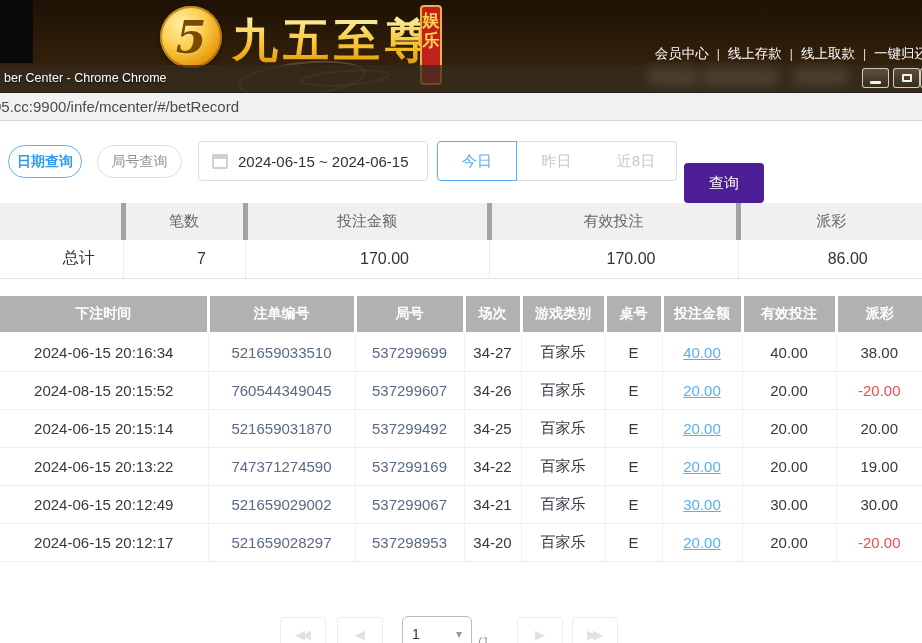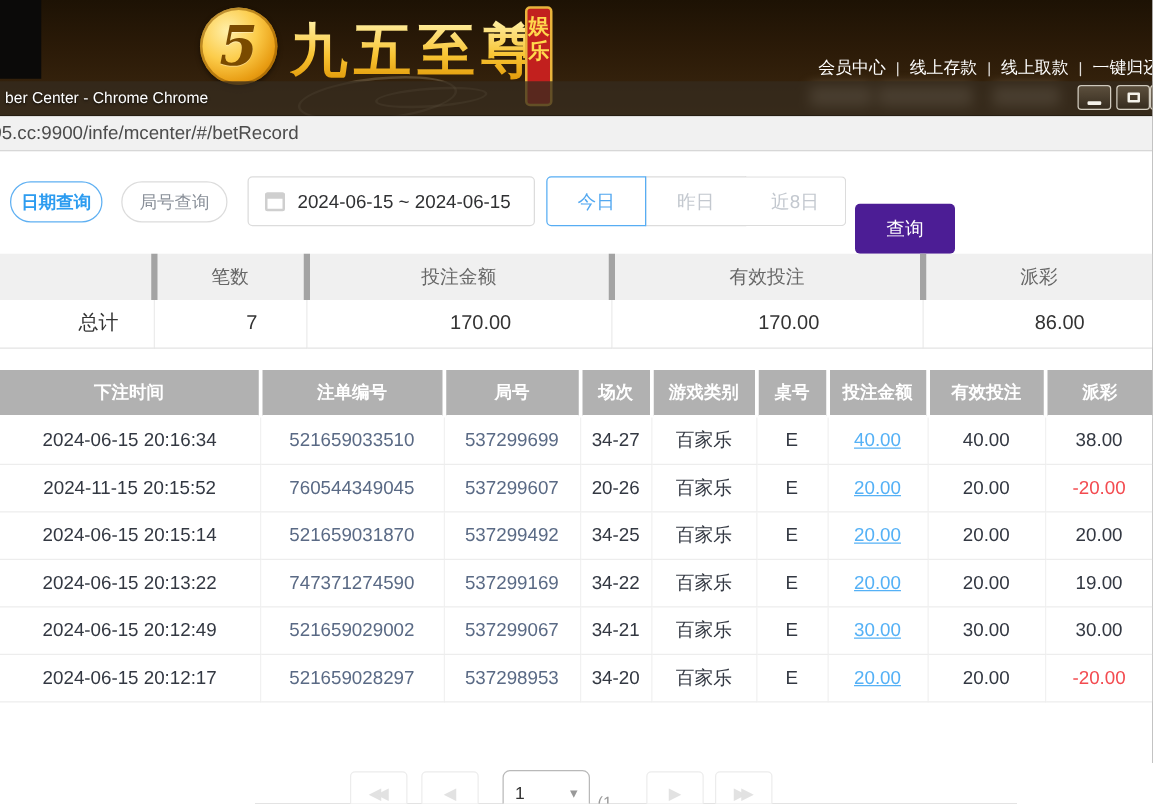--- a/index.html
+++ b/index.html
@@ -220,24 +220,24 @@
           <td class="c-id">521659033510</td>
           <td class="c-round">537299699</td>
           <td>34-27</td>
           <td>百家乐</td>
           <td>E</td>
           <td><a class="amt-link">40.00</a></td>
           <td>40.00</td>
           <td class="payout">38.00</td>
         </tr>
         <tr>
-          <td class="c-time">2024-11-15 20:15:52</td>
+          <td class="c-time">2024-08-15 20:15:52</td>
           <td class="c-id">760544349045</td>
           <td class="c-round">537299607</td>
-          <td>20-26</td>
+          <td>34-26</td>
           <td>百家乐</td>
           <td>E</td>
           <td><a class="amt-link">20.00</a></td>
           <td>20.00</td>
           <td class="payout neg">-20.00</td>
         </tr>
         <tr>
           <td class="c-time">2024-06-15 20:15:14</td>
           <td class="c-id">521659031870</td>
           <td class="c-round">537299492</td>

